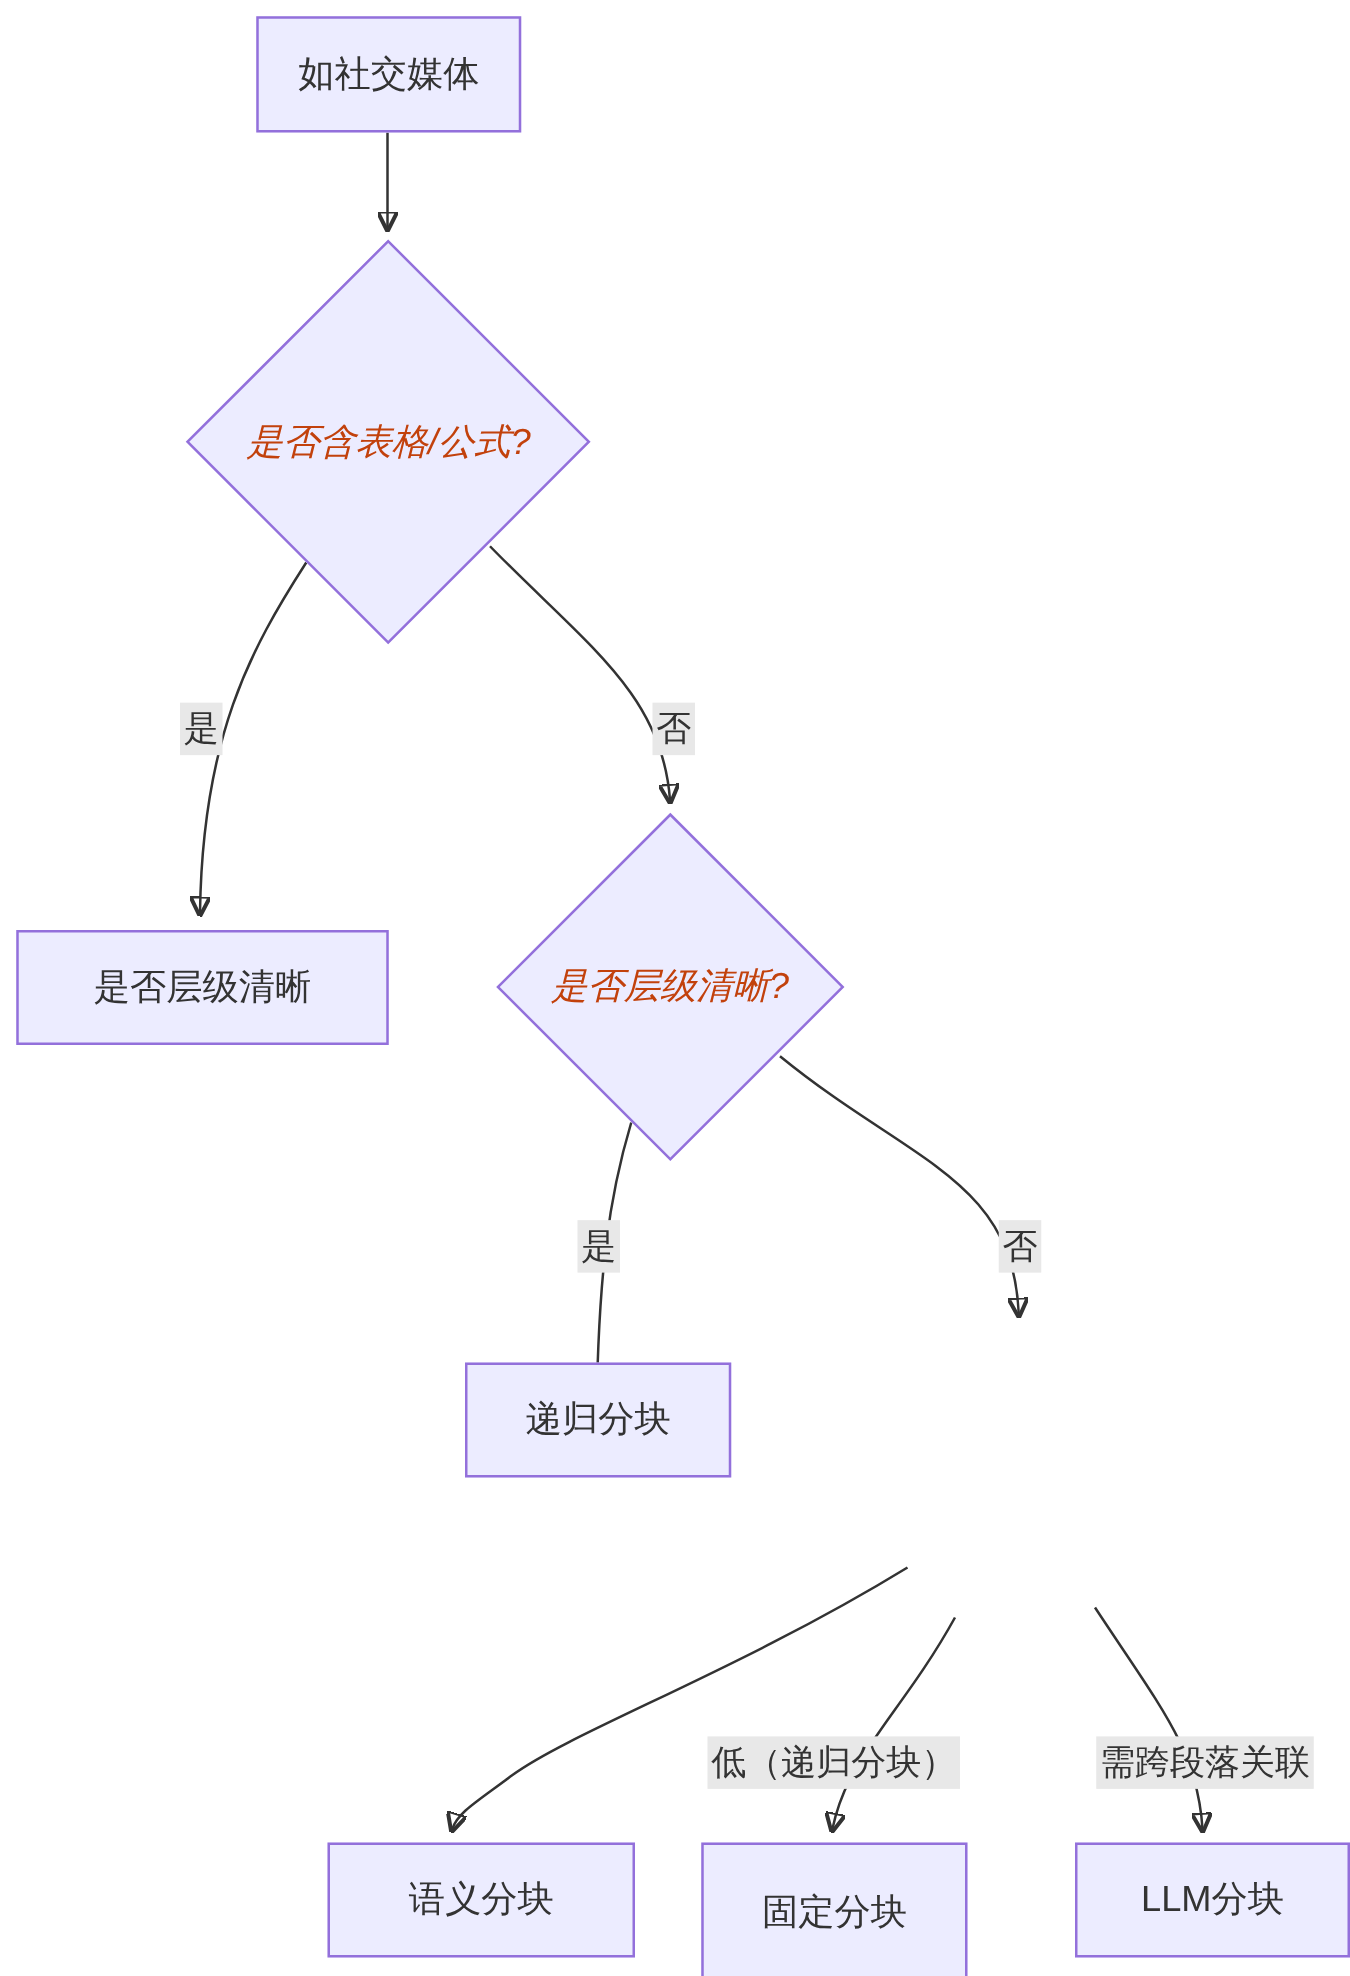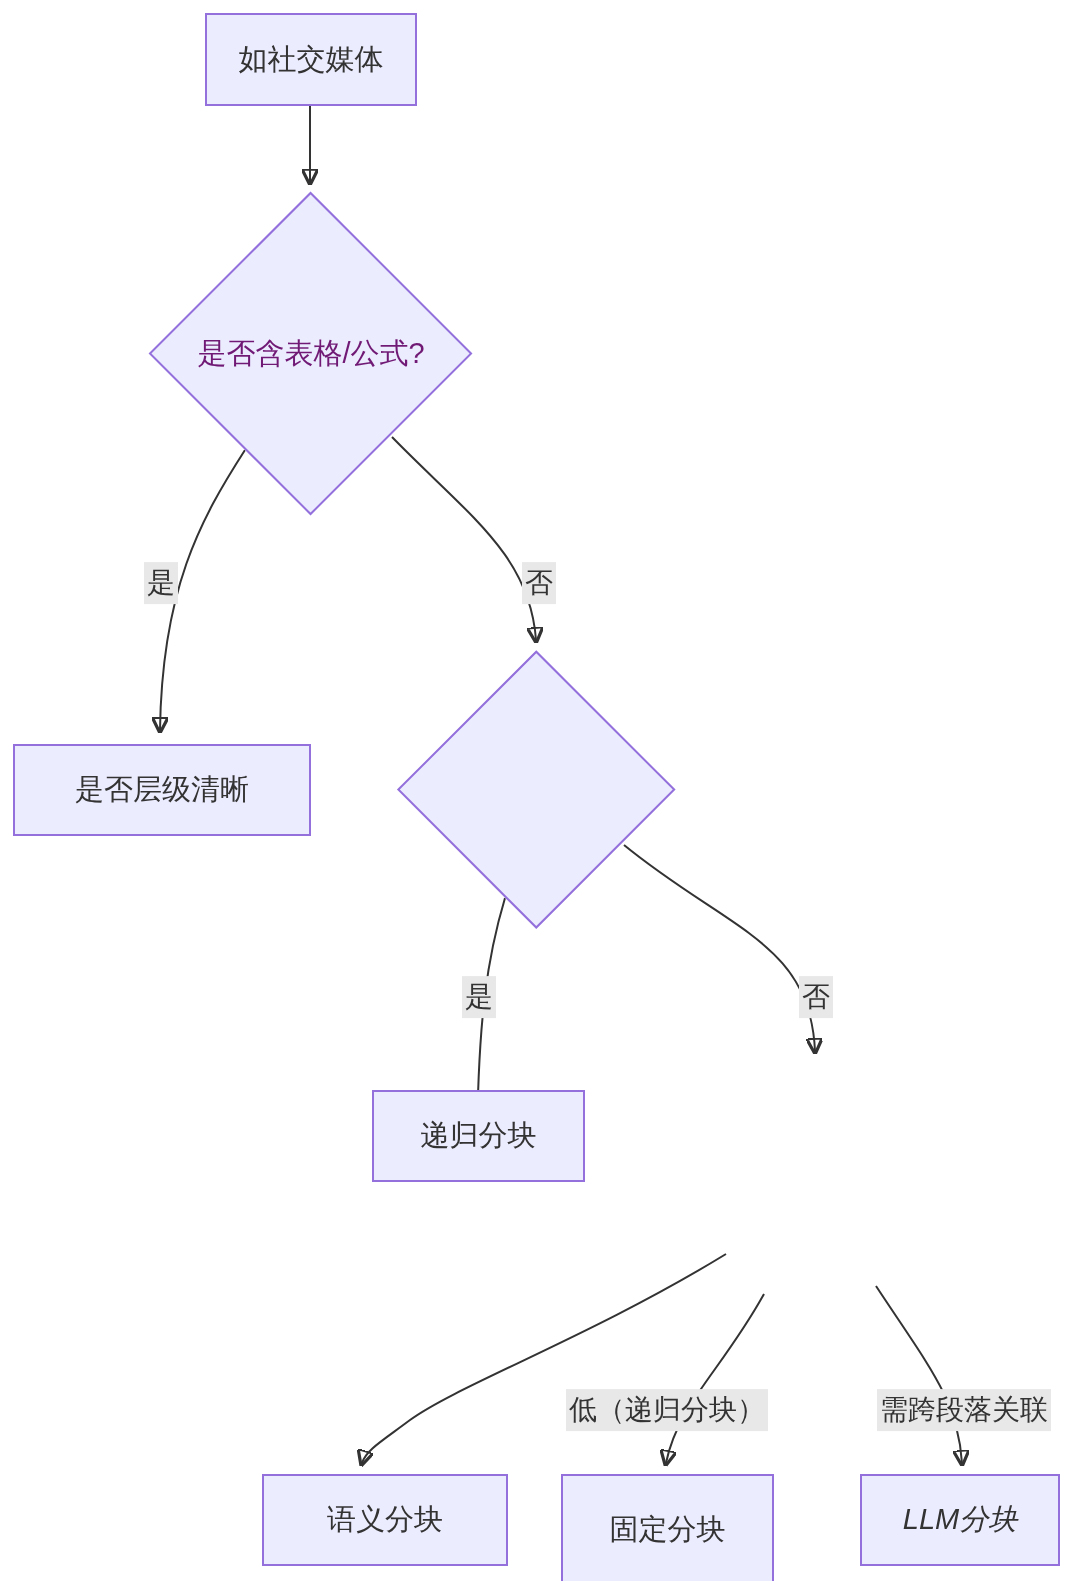--- a/index.html
+++ b/index.html
@@ -48,23 +48,24 @@
     height: 70.7%;
     box-sizing: border-box;
     background: #ECECFF;
     border: 2px solid #9370DB;
     transform: rotate(45deg);
   }
   .diamond .node-label {
     position: relative;
     z-index: 2;
     font-size: 29px;
-    color: #701a75;
+    color: #c2410c;
     text-align: left;
     white-space: nowrap;
+    font-style: italic;
   }
   .edge-label {
     position: absolute;
     transform: translate(-50%, -50%);
     background: #e8e8e8;
     color: #333333;
     font-size: 28px;
     line-height: 1.35;
     padding: 2px 3px;
     white-space: nowrap;
@@ -105,31 +106,32 @@
   </div>
 
   <div class="node-rect" style="left:262px; top:1474px; width:246px; height:92px;">
     <span class="node-label">语义分块</span>
   </div>
 
   <div class="node-rect" style="left:561px; top:1474px; width:213px; height:112px;">
     <span class="node-label">固定分块</span>
   </div>
 
-  <div class="node-rect" style="left:860px; top:1474px; width:200px; height:92px;font-style:italic;">
+  <div class="node-rect" style="left:860px; top:1474px; width:220px; height:92px;">
     <span class="node-label">LLM分块</span>
   </div>
 
   <div class="diamond" style="left:149px; top:192px; width:324px; height:324px;">
     <div class="diamond-shape"></div>
     <span class="node-label">是否含表格/公式?</span>
   </div>
 
   <div class="diamond" style="left:397px; top:650px; width:278px; height:278px;">
     <div class="diamond-shape"></div>
+    <span class="node-label">是否层级清晰?</span>
   </div>
 
 
   <span class="edge-label" style="left:161px; top:583px;">是</span>
   <span class="edge-label" style="left:539px; top:583px;">否</span>
   <span class="edge-label" style="left:479px; top:997px;">是</span>
   <span class="edge-label" style="left:816px; top:997px;">否</span>
   <span class="edge-label" style="left:667px; top:1410px;">低（递归分块）</span>
   <span class="edge-label" style="left:964px; top:1410px;">需跨段落关联</span>
 

